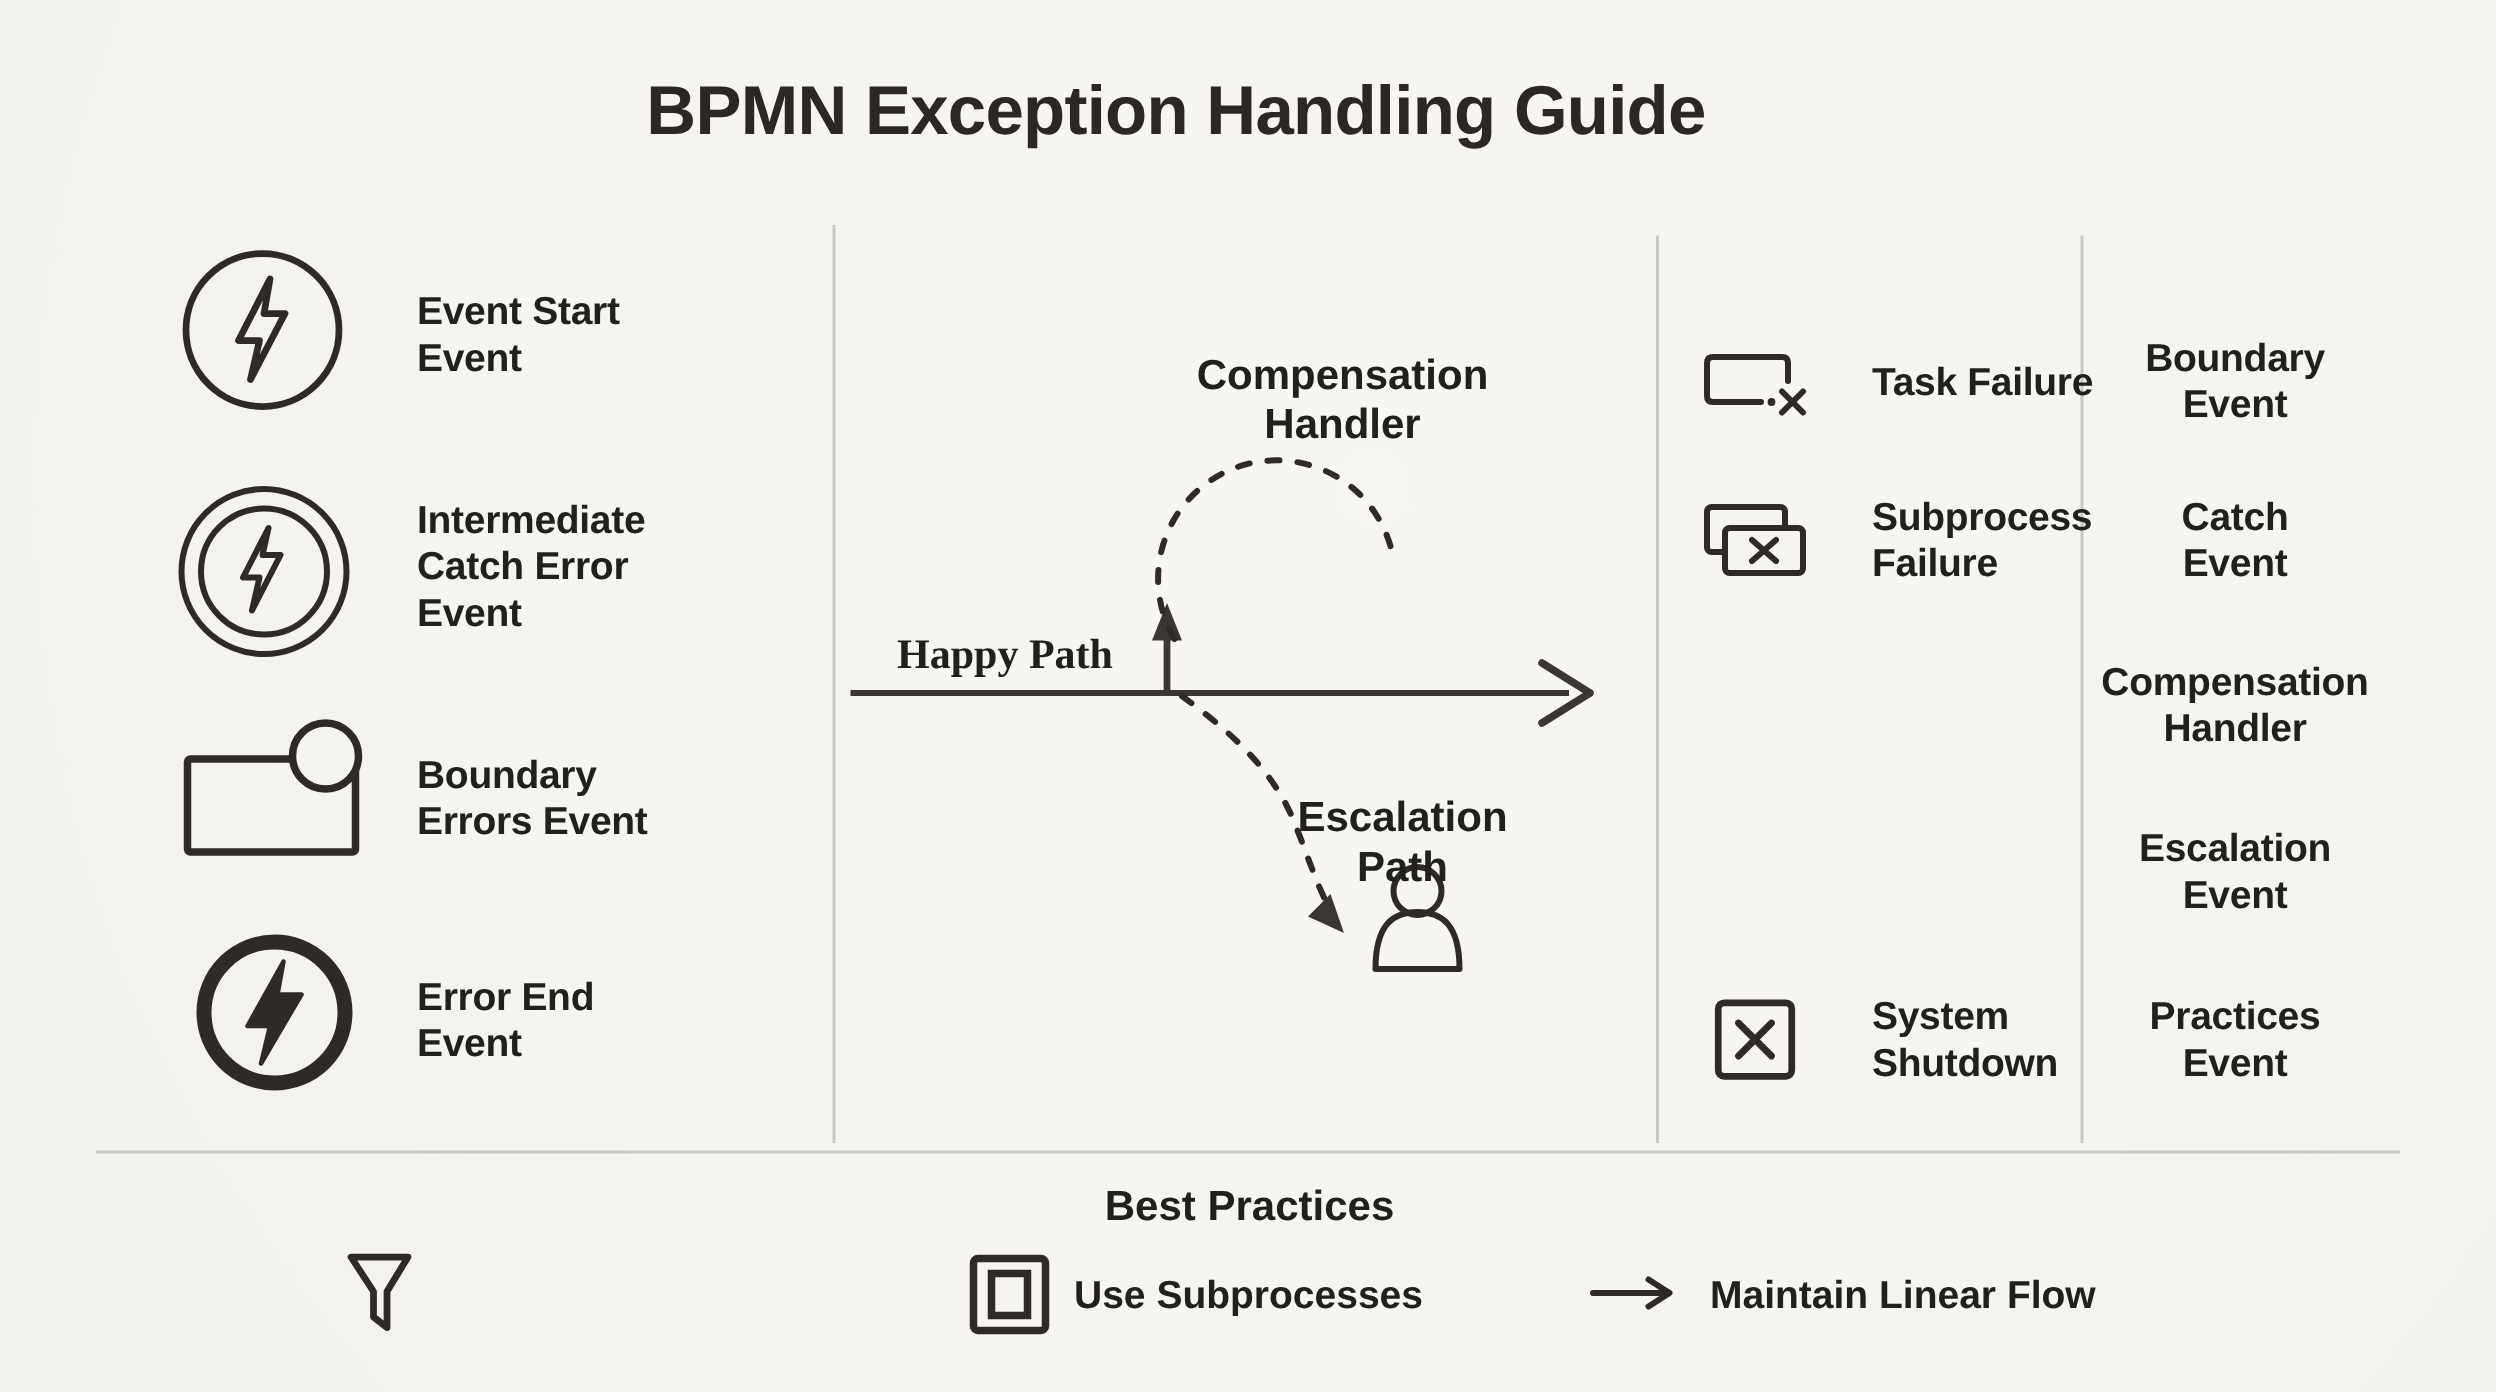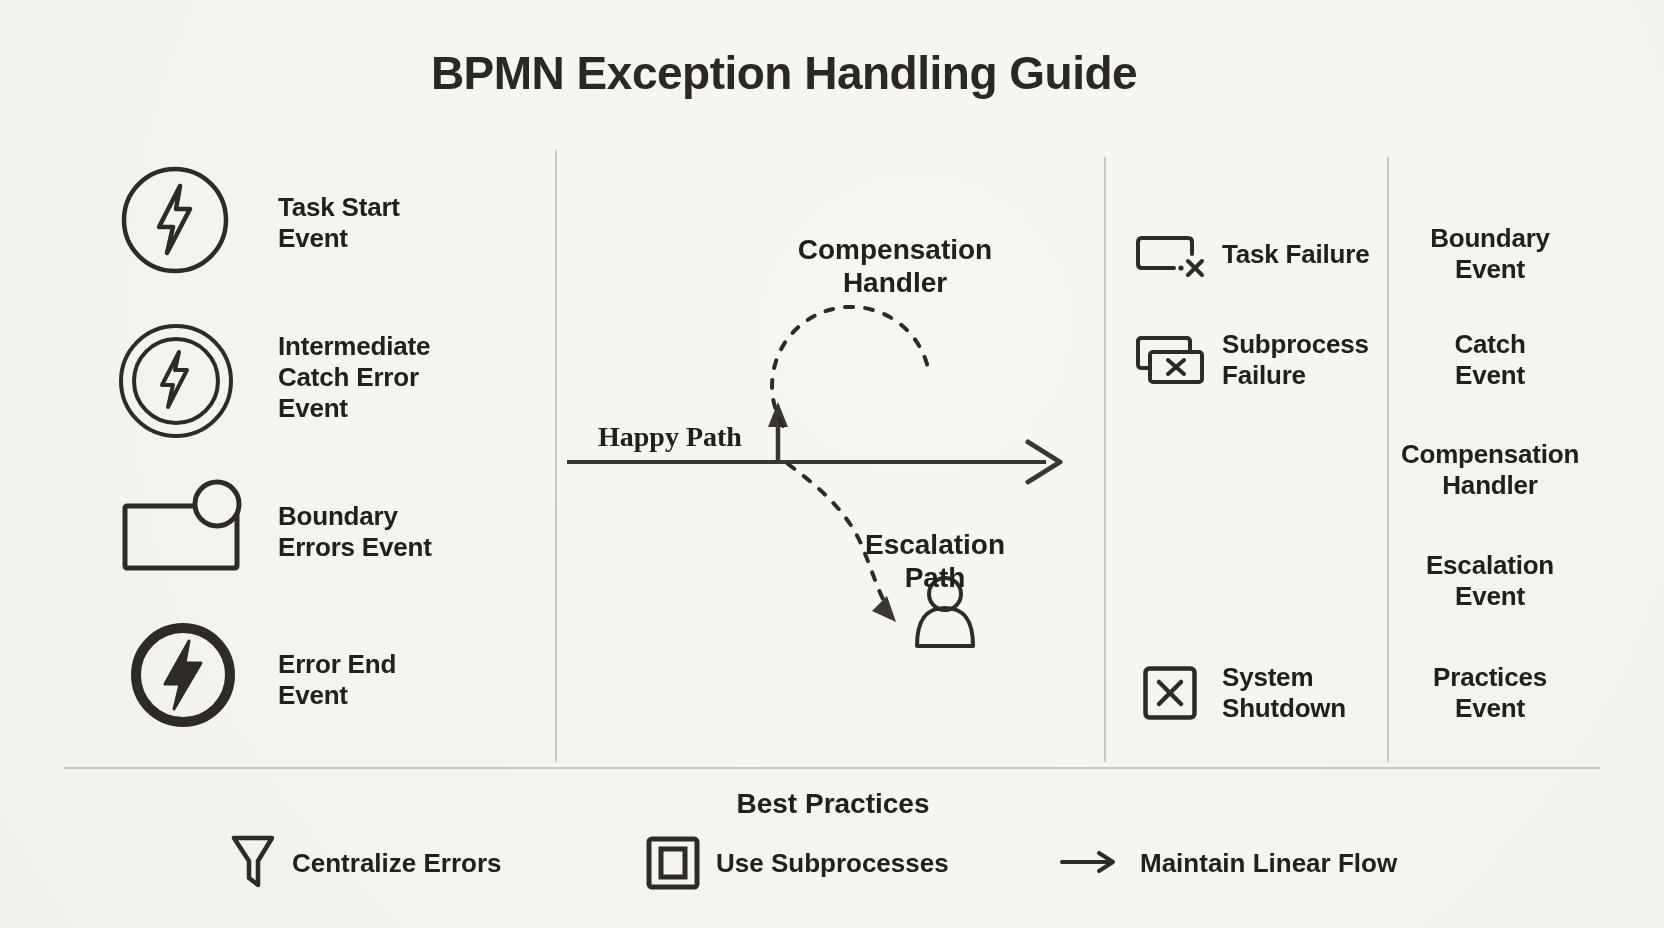--- a/index.html
+++ b/index.html
@@ -16,21 +16,21 @@
   }
   .vdiv{position:absolute;width:2px;background:#cac8c2;}
   .hdiv{position:absolute;height:2px;background:#cac8c2;}
   .label{
     font-size:26px;line-height:31px;font-weight:600;color:#22201c;letter-spacing:-0.2px;
   }
   .label div{white-space:nowrap;}
   .abs{position:absolute;}
   .center{text-align:center;}
   .flow-label{font-size:28px;line-height:33px;font-weight:600;color:#22201c;}
-  .cause-row{position:absolute;left:1134px;height:76px;display:flex;align-items:center;}
+  .cause-row{position:absolute;left:1134px;height:76px;display:flex;align-items:center;gap:26px;}
   .cause-icon{width:72px;display:flex;justify-content:center;flex:0 0 72px;}
   .cause-text{margin-left:16px;}
   .event-label{position:absolute;left:1390px;width:200px;height:76px;display:flex;flex-direction:column;justify-content:center;text-align:center;}
   .bp-heading{position:absolute;top:788px;left:683px;width:300px;text-align:center;font-size:28px;font-weight:700;color:#22201c;}
   .bp-item-label{position:absolute;top:848px;font-size:26px;font-weight:600;color:#22201c;white-space:nowrap;}
   svg{display:block;}
 </style>
 </head>
 <body>
 
@@ -43,21 +43,21 @@
   <div class="vdiv" style="left:1387px;top:157px;height:605px;"></div>
   <div class="hdiv" style="left:64px;top:767px;width:1536px;"></div>
 
   <div class="abs" style="left:119px;top:164px;">
     <svg width="112" height="112" viewBox="0 0 112 112">
       <circle cx="56" cy="56" r="51" fill="none" stroke="#2e2b27" stroke-width="4.5"></circle>
       <path d="M 61 22 L 40 63 L 54 63 L 48 89 L 71 45 L 57 45 Z" fill="none" stroke="#2e2b27" stroke-width="4.5" stroke-linejoin="round"></path>
     </svg>
   </div>
   <div class="abs label" style="left:278px;top:192px;">
-    <div>Task Start</div>
+    <div>Event Start</div>
     <div>Event</div>
   </div>
 
   <div class="abs" style="left:117px;top:322px;">
     <svg width="118" height="118" viewBox="0 0 118 118">
       <circle cx="59" cy="59" r="55" fill="none" stroke="#2e2b27" stroke-width="4"></circle>
       <circle cx="59" cy="59" r="42" fill="none" stroke="#2e2b27" stroke-width="4"></circle>
       <path d="M 62 30 L 45 63 L 56 63 L 51 85 L 70 48 L 58 48 Z" fill="none" stroke="#2e2b27" stroke-width="4" stroke-linejoin="round"></path>
     </svg>
   </div>
@@ -184,21 +184,20 @@
     <div>Event</div>
   </div>
 
   <div class="bp-heading">Best Practices</div>
 
   <div class="abs" style="left:230px;top:834px;">
     <svg width="46" height="58" viewBox="0 0 46 58">
       <path d="M 4 4 H 42 L 28 27 V 51 L 19 44 V 27 Z" fill="none" stroke="#2e2b27" stroke-width="4.5" stroke-linejoin="round"></path>
     </svg>
   </div>
-  <div class="bp-item-label" style="left:292px;">Centralize Errors</div>
 
   <div class="abs" style="left:646px;top:836px;">
     <svg width="54" height="54" viewBox="0 0 54 54">
       <rect x="3" y="3" width="48" height="48" rx="3" fill="none" stroke="#2e2b27" stroke-width="5"></rect>
       <rect x="15" y="13" width="24" height="28" fill="none" stroke="#2e2b27" stroke-width="5"></rect>
     </svg>
   </div>
   <div class="bp-item-label" style="left:716px;">Use Subprocesses</div>
 
   <div class="abs" style="left:1058px;top:848px;">

